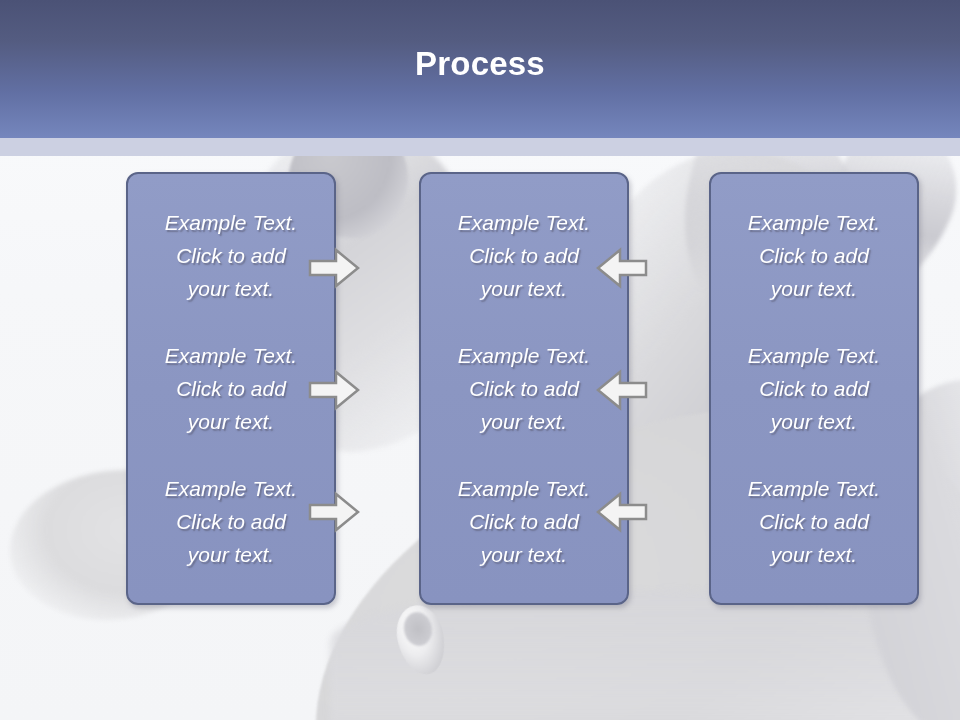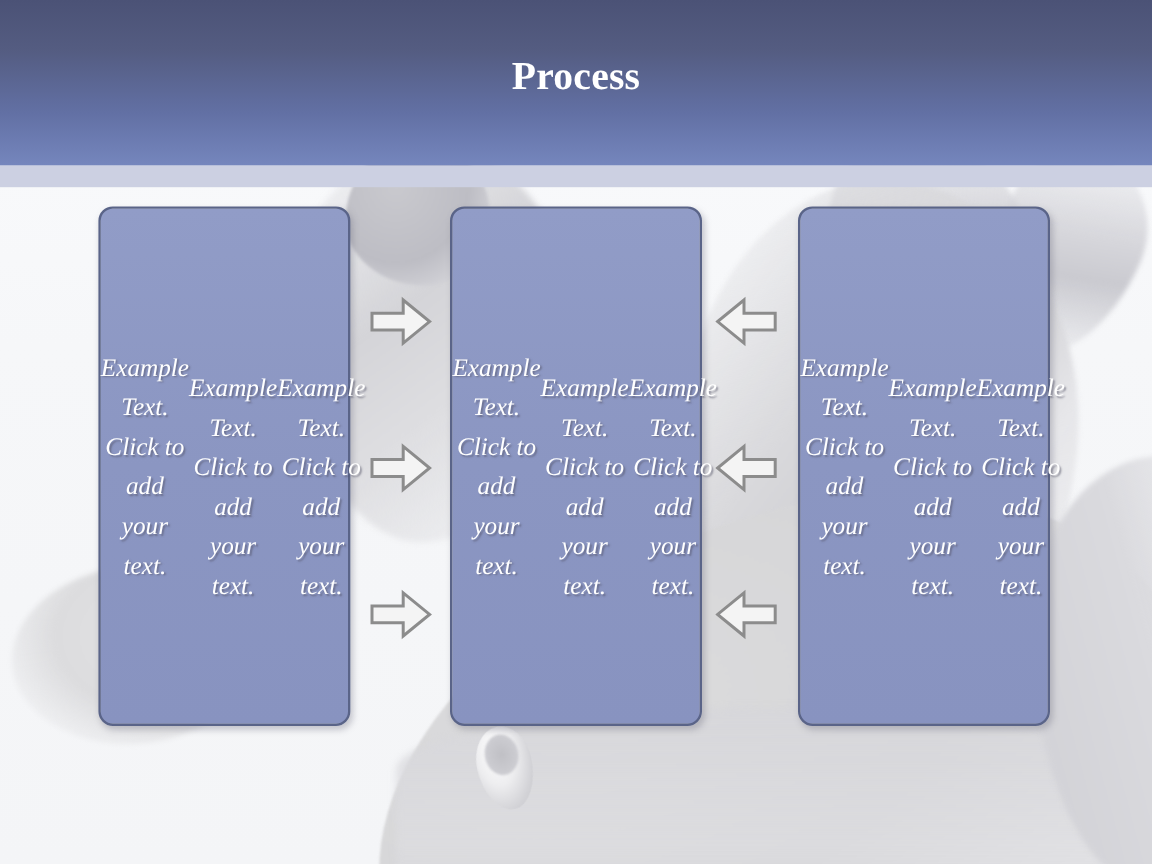--- a/index.html
+++ b/index.html
@@ -11,21 +11,20 @@
   body {
     font-family: "Liberation Sans", sans-serif;
   }
 
   #slide {
     position: relative;
     width: 960px;
     height: 720px;
     overflow: hidden;
     background: #f7f8fb;
-    font-family: Liberation Serif, serif;
   }
 
   
   #bg-photo {
     position: absolute;
     inset: 0;
     overflow: hidden;
     background: linear-gradient(180deg, #fafbfd 0%, #f6f7f9 40%, #f4f5f7 100%);
   }
   
@@ -192,24 +191,25 @@
     position: absolute;
     top: 172px;
     width: 210px;
     height: 433px;
     background: linear-gradient(180deg, #919cc7 0%, #8b96c2 50%, #8893c0 100%);
     border: 2px solid #5a6488;
     border-radius: 12px;
     box-sizing: border-box;
     box-shadow: 2px 3px 5px rgba(110,110,125,0.35);
     display: flex;
-    flex-direction: row;
-    justify-content: space-between;
+    flex-direction: column;
+    justify-content: center;
     align-items: center;
     z-index: 3;
+    margin-left: 44px;
   }
   #pbox-1 { left: 82px; }
   #pbox-2 { left: 375px; }
   #pbox-3 { left: 665px; }
 
   .ptext {
     width: 190px;
     text-align: center;
     color: #ffffff;
     font-style: italic;

